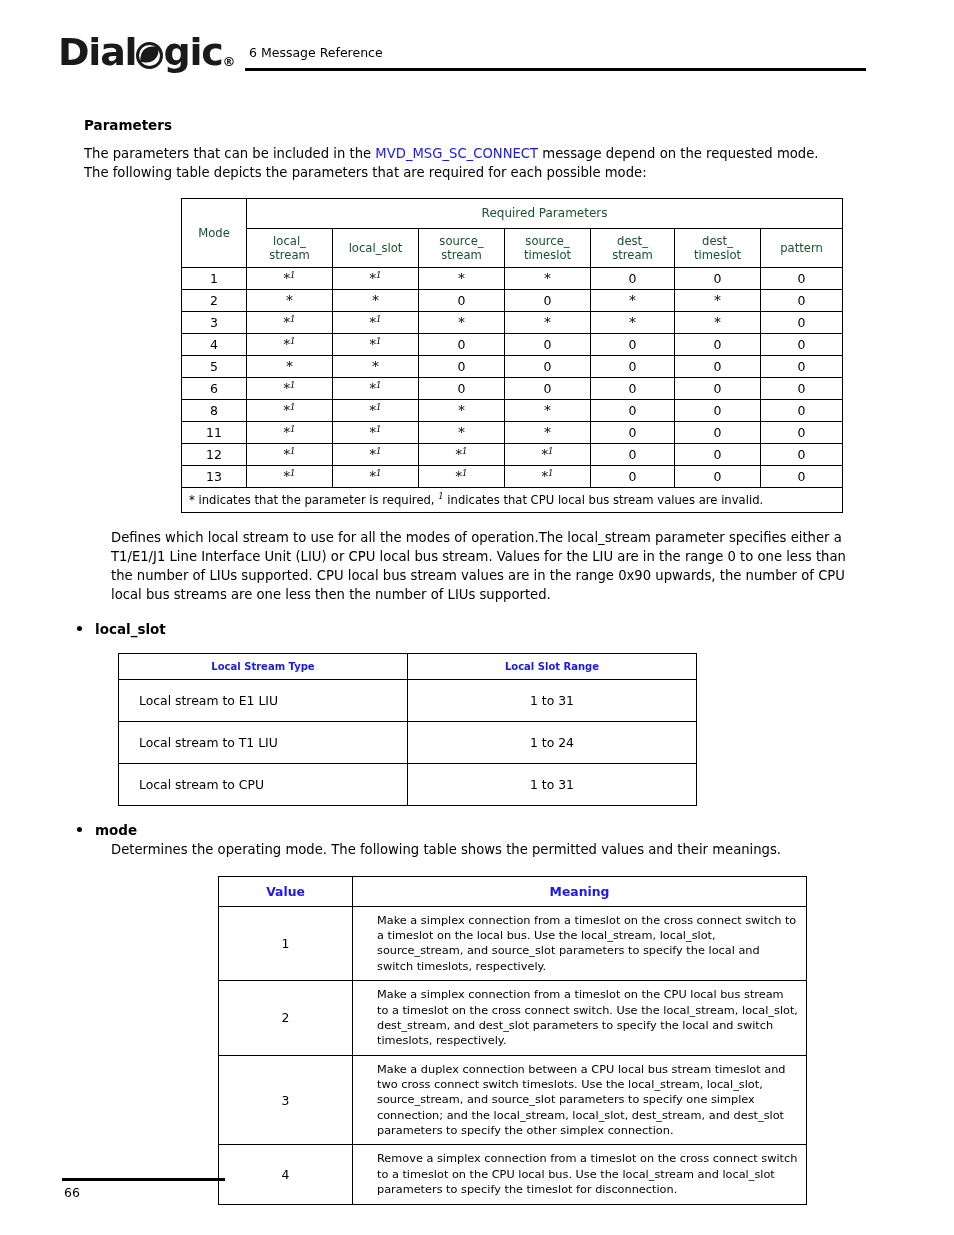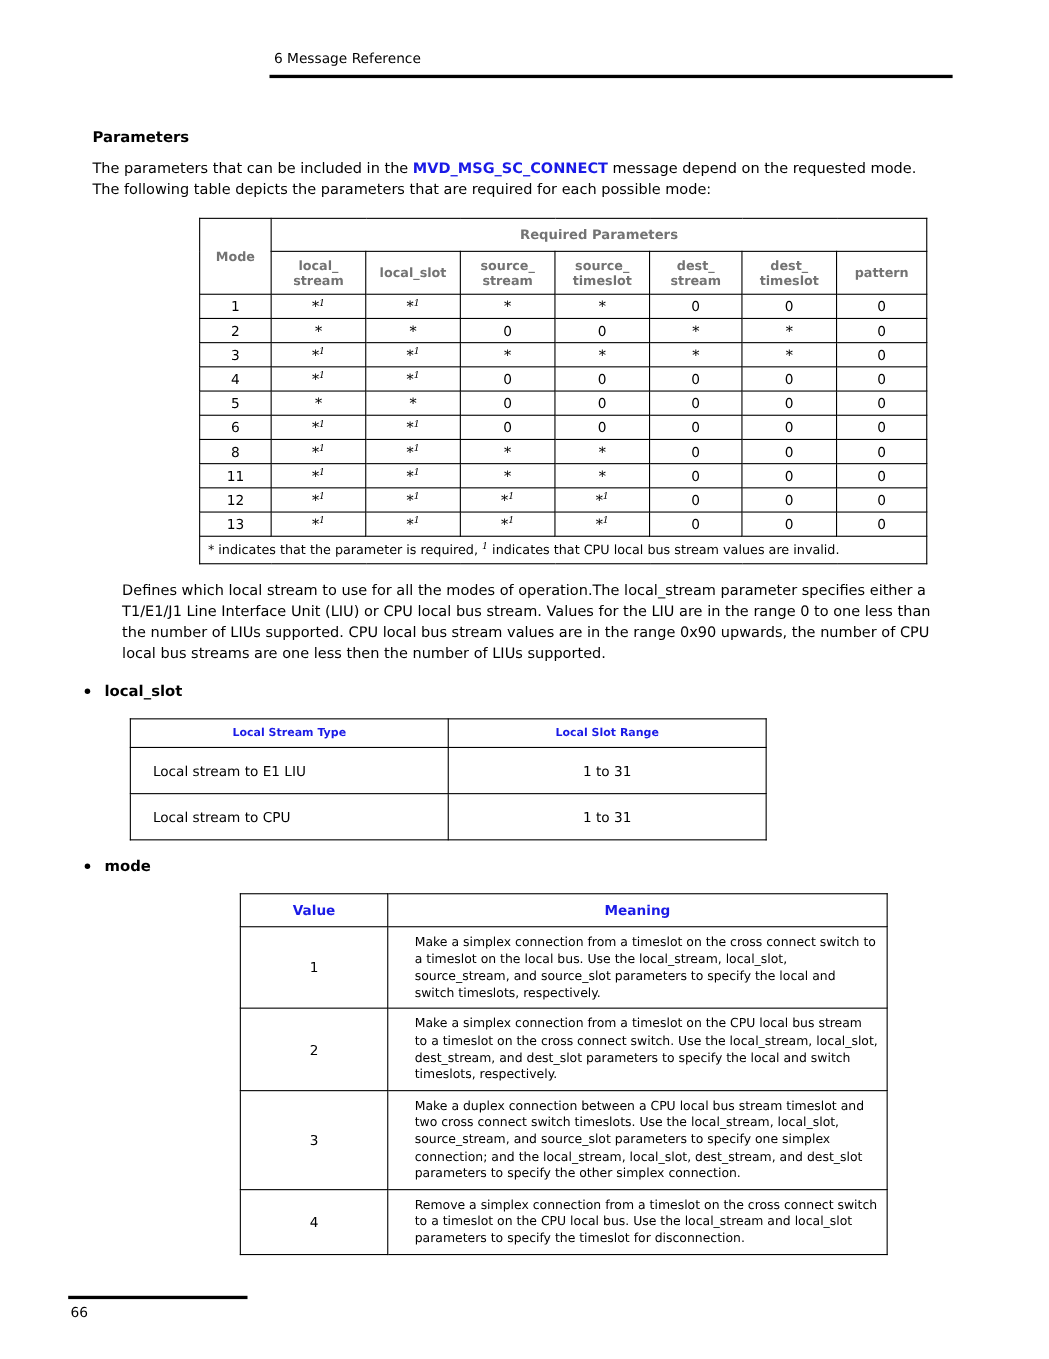--- a/index.html
+++ b/index.html
@@ -90,41 +90,41 @@
     font-size: 13.5px;
     font-weight: bold;
     margin: 22px 0 0 84px;
   }
   .para {
     font-size: 13.2px;
     line-height: 1.42;
     margin: 12px 0 0 84px;
     width: 760px;
   }
-  .code-link { color: #1a1ae6; font-weight: bold; }
+  .code-link { color: #1a1ae6; }
 
   
   .tbl1-wrap {
     margin: 16px 0 0 181px;
     width: 661px;
   }
   table.tbl {
     border-collapse: collapse;
     table-layout: fixed;
   }
   table.tbl td, table.tbl th {
     border: 1px solid #000;
     padding: 0;
     vertical-align: middle;
     text-align: center;
   }
   .tbl1 { width: 661px; }
   .tbl1 .hdr {
-    color: #737373;
-    font-weight: bold;
+    color: #14532d;
+    font-weight: normal;
     font-size: 11.6px;
     line-height: 1.22;
     padding: 5px 2px;
   }
   .tbl1 .hdr-span { font-size: 12px; padding: 7px 2px; }
   .tbl1 .cell {
     font-size: 12.5px;
     height: 21px;
     font-family: "DejaVu Sans", "Liberation Sans", sans-serif;
   }
@@ -228,20 +228,23 @@
     position: absolute;
     left: 64px;
     top: 7px;
     font-size: 12.5px;
   }
 </style>
 </head>
 <body>
 
 <div class="page-header">
+  <div class="logo">
+    <span>Dial</span><span class="ologo"><span class="ring"></span><span class="leaf"></span></span><span>gic</span><span class="reg">®</span>
+  </div>
   <div class="header-title">6 Message Reference</div>
   <div class="header-rule"></div>
 </div>
 
 <div class="content">
 
   <div class="section-title">Parameters</div>
 
   <div class="para">
     <span>The parameters that can be included in the </span><span class="code-link">MVD_MSG_SC_CONNECT</span><span> message depend on the requested mode. The following table depicts the parameters that are required for each possible mode:</span>
@@ -400,32 +403,37 @@
       <tbody id="tbl2-body">
           <tr>
             <td class="hdr">Local Stream Type</td>
             <td class="hdr">Local Slot Range</td>
           </tr>
           <tr>
             <td class="c-left">Local stream to E1 LIU</td>
             <td class="c-mid">1 to 31</td>
           </tr>
           <tr>
+            <td class="c-left">Local stream to T1 LIU</td>
+            <td class="c-mid">1 to 24</td>
+          </tr>
+          <tr>
             <td class="c-left">Local stream to CPU</td>
             <td class="c-mid">1 to 31</td>
           </tr>
         </tbody>
     </table>
   </div>
 
   <div class="bullet-block">
     <div class="bullet-head">
       <span class="dot"></span>
       <span>mode</span>
     </div>
+    <div class="bullet-body">Determines the operating mode. The following table shows the permitted values and their meanings.</div>
   </div>
 
   <div class="tbl3-wrap">
     <table class="tbl tbl3">
       <colgroup>
           <col style="width:134px">
           <col style="width:454px">
         </colgroup>
       <tbody id="tbl3-body">
           <tr>

